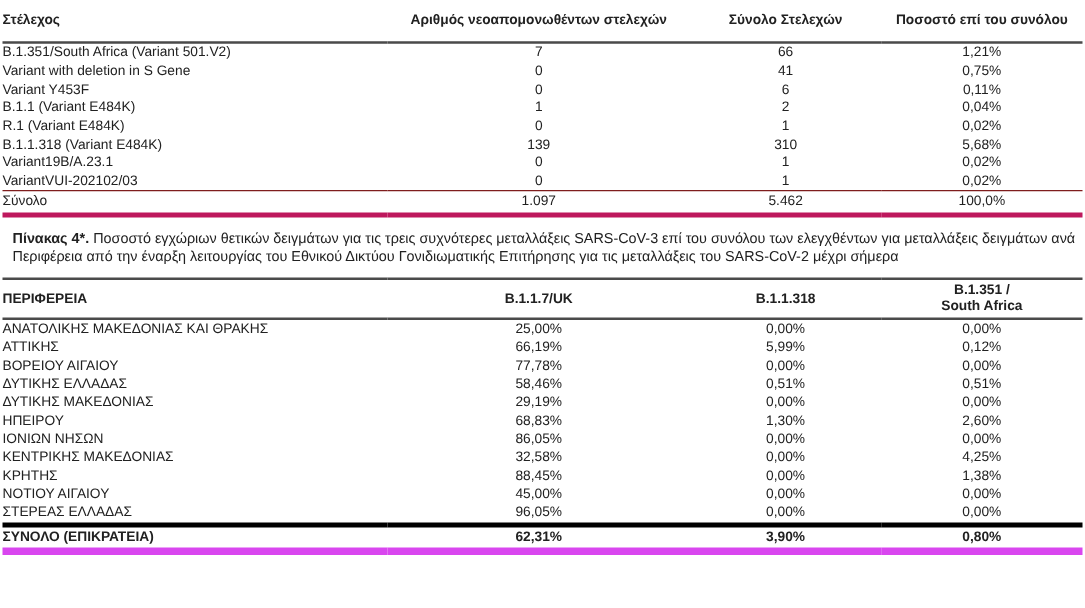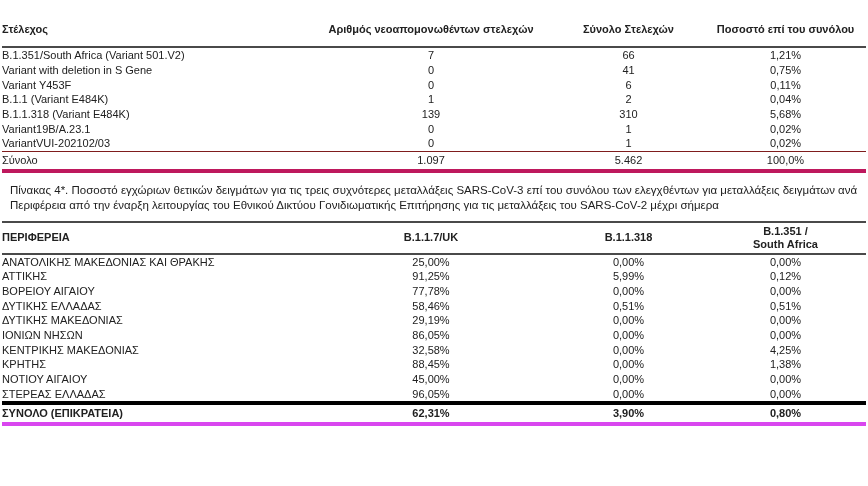--- a/index.html
+++ b/index.html
@@ -6,21 +6,21 @@
     margin: 0;
     padding: 0;
     background: #ffffff;
     font-family: "Liberation Sans", "DejaVu Sans", sans-serif;
     color: #212121;
   }
   .page {
     width: 868px;
     height: 486px;
     box-sizing: border-box;
-    padding: 21px 2px 0 2px;
+    padding: 8px 2px 0 2px;
     overflow: hidden;
   }
   table {
     width: 100%;
     border-collapse: collapse;
     table-layout: fixed;
     font-size: 11px;
   }
   col.c1 { width: 308px; }
   col.c2 { width: 242px; }
@@ -46,37 +46,37 @@
   }
 
   
   .caption {
     margin: 10px 0 8px 0;
     padding: 0 2px 0 8px;
     font-size: 11.5px;
     line-height: 15px;
     color: #212121;
   }
-  .caption b { font-weight: normal; }
+  .caption b { font-weight: bold; }
 
   
   .t2 th {
     padding: 2px 0;
     vertical-align: middle;
     border-top: 2px solid #4a4a4a;
     border-bottom: 2px solid #4a4a4a;
     line-height: 13px;
   }
   .t2 th.lbl { vertical-align: middle; }
   .t2 td { padding: 1.2px 0; line-height: 12.3px; margin-top: 48px; }
   .t2 tr.last-data td { border-bottom: 4px solid #000000; }
   .t2 tr.total td {
     font-weight: bold;
     padding: 2px 0 2.5px 0;
-    border-bottom: 4px solid #d946ef;
+    border-bottom: 6px solid #d946ef;
   }
 </style>
 </head>
 <body>
 
 <div class="page">
 
   <table class="t1">
     <colgroup>
         <col class="c1">
@@ -111,20 +111,26 @@
         <td class="num">6</td>
         <td class="num">0,11%</td>
       </tr>
       <tr>
         <td class="lbl">B.1.1 (Variant E484K)</td>
         <td class="num">1</td>
         <td class="num">2</td>
         <td class="num">0,04%</td>
       </tr>
       <tr>
+        <td class="lbl">R.1 (Variant E484K)</td>
+        <td class="num">0</td>
+        <td class="num">1</td>
+        <td class="num">0,02%</td>
+      </tr>
+      <tr>
         <td class="lbl">B.1.1.318 (Variant E484K)</td>
         <td class="num">139</td>
         <td class="num">310</td>
         <td class="num">5,68%</td>
       </tr>
       <tr>
         <td class="lbl">Variant19B/A.23.1</td>
         <td class="num">0</td>
         <td class="num">1</td>
         <td class="num">0,02%</td>
@@ -166,41 +172,47 @@
     </thead>
     <tbody>
       <tr>
         <td class="lbl">ΑΝΑΤΟΛΙΚΗΣ ΜΑΚΕΔΟΝΙΑΣ ΚΑΙ ΘΡΑΚΗΣ</td>
         <td class="num">25,00%</td>
         <td class="num">0,00%</td>
         <td class="num">0,00%</td>
       </tr>
       <tr>
         <td class="lbl">ΑΤΤΙΚΗΣ</td>
-        <td class="num">91,25%</td>
+        <td class="num">66,19%</td>
         <td class="num">5,99%</td>
         <td class="num">0,12%</td>
       </tr>
       <tr>
         <td class="lbl">ΒΟΡΕΙΟΥ ΑΙΓΑΙΟΥ</td>
         <td class="num">77,78%</td>
         <td class="num">0,00%</td>
         <td class="num">0,00%</td>
       </tr>
       <tr>
         <td class="lbl">ΔΥΤΙΚΗΣ ΕΛΛΑΔΑΣ</td>
         <td class="num">58,46%</td>
         <td class="num">0,51%</td>
         <td class="num">0,51%</td>
       </tr>
       <tr>
         <td class="lbl">ΔΥΤΙΚΗΣ ΜΑΚΕΔΟΝΙΑΣ</td>
         <td class="num">29,19%</td>
         <td class="num">0,00%</td>
         <td class="num">0,00%</td>
+      </tr>
+      <tr>
+        <td class="lbl">ΗΠΕΙΡΟΥ</td>
+        <td class="num">68,83%</td>
+        <td class="num">1,30%</td>
+        <td class="num">2,60%</td>
       </tr>
       <tr>
         <td class="lbl">ΙΟΝΙΩΝ ΝΗΣΩΝ</td>
         <td class="num">86,05%</td>
         <td class="num">0,00%</td>
         <td class="num">0,00%</td>
       </tr>
       <tr>
         <td class="lbl">ΚΕΝΤΡΙΚΗΣ ΜΑΚΕΔΟΝΙΑΣ</td>
         <td class="num">32,58%</td>

